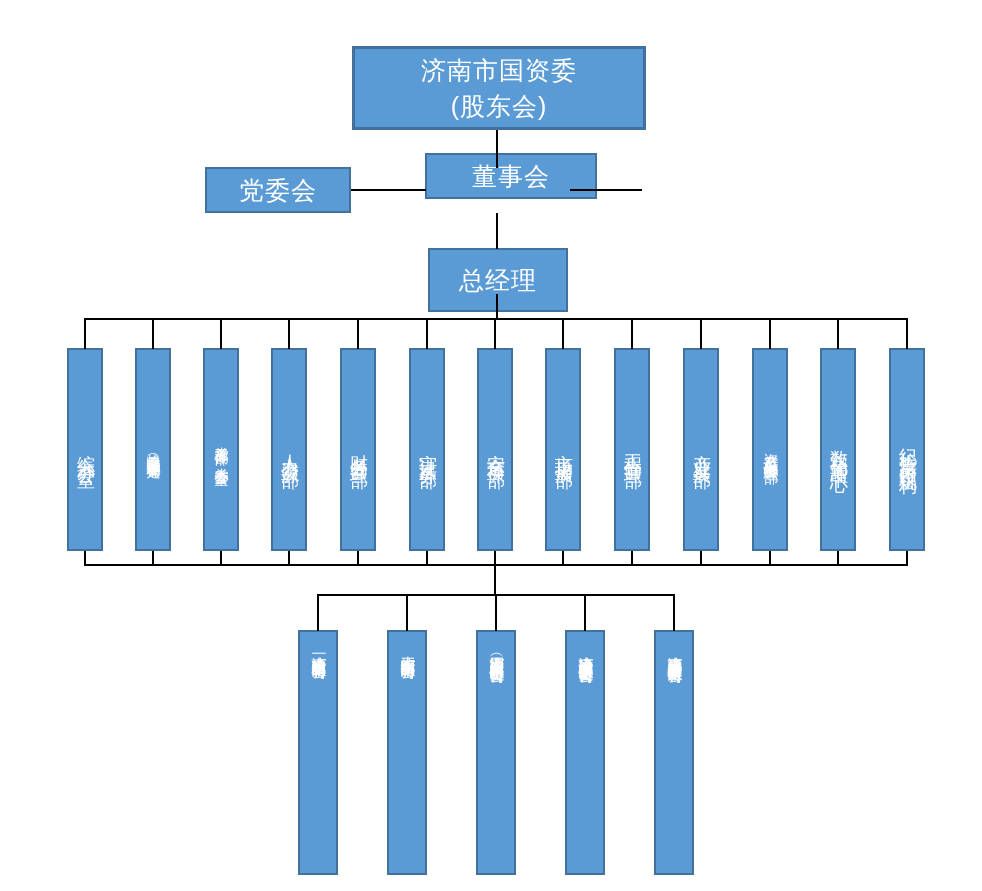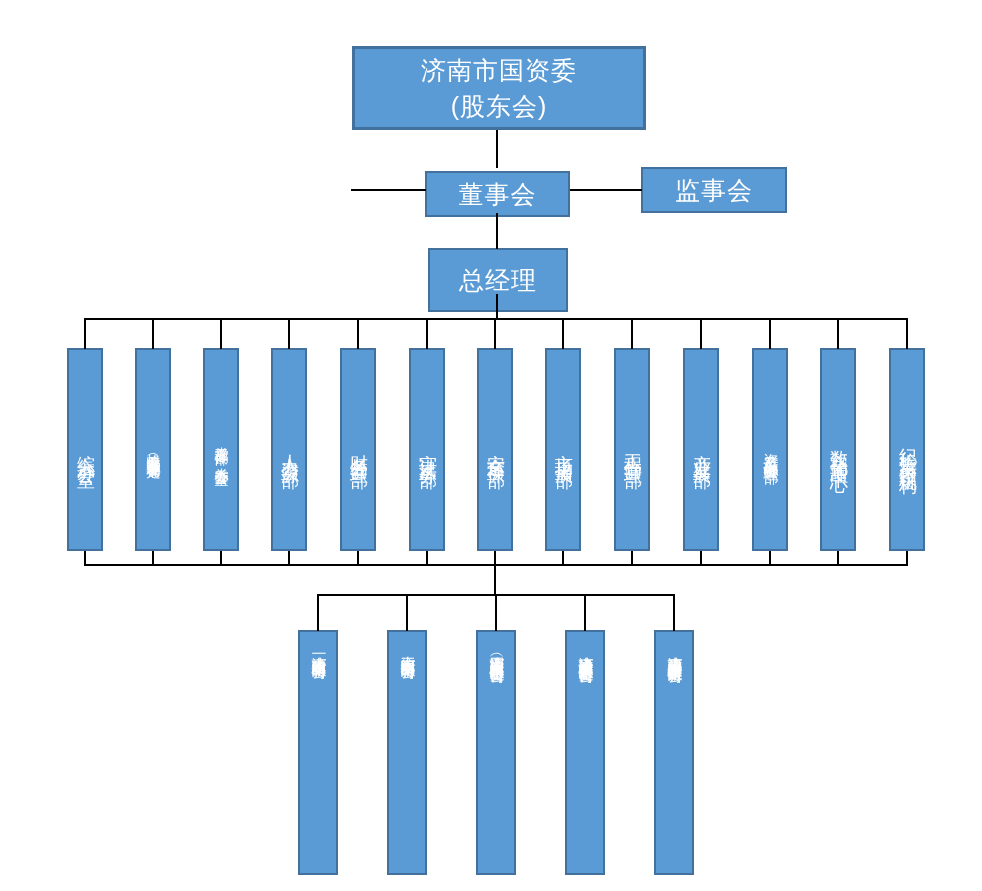--- a/index.html
+++ b/index.html
@@ -36,22 +36,22 @@
 </head>
 <body>
 
 <div id="canvas" style="--fill: #5b9bd5; --edge: #41719c; --txt: #ffffff; --line: #000000; --bg: #ffffff;">
 
   <div class="box h-box root-box" style="left:352px;top:35px;width:294px;height:84px;">
     <div>济南市国资委</div>
     <div>(股东会)</div>
   </div>
 
-  <div class="box h-box" style="left:425px;top:160px;width:145px;height:46px;">董事会</div>
-  <div class="box h-box" style="left:641px;top:156px;width:146px;height:46px;">监事会</div>
+  <div class="box h-box" style="left:205px;top:156px;width:146px;height:46px;">党委会</div>
+  <div class="box h-box" style="left:425px;top:142px;width:172px;height:46px;">董事会</div>
 
   <div class="box h-box" style="left:428px;top:237px;width:140px;height:64px;">总经理</div>
 
   <div class="box v-box dept" style="left:67px;">综合办公室</div>
   <div class="box v-box dept fs-s" style="left:135px;">战略发展部（董事会秘书处）</div>
   <div class="box v-box dept fs-s" style="left:203px;">党群工作部　（党委办公室）</div>
   <div class="box v-box dept" style="left:271px;">人力资源部</div>
   <div class="box v-box dept" style="left:340px;">财务管理部</div>
   <div class="box v-box dept" style="left:409px;">审计法务部</div>
   <div class="box v-box dept" style="left:477px;">安全环保部</div>

